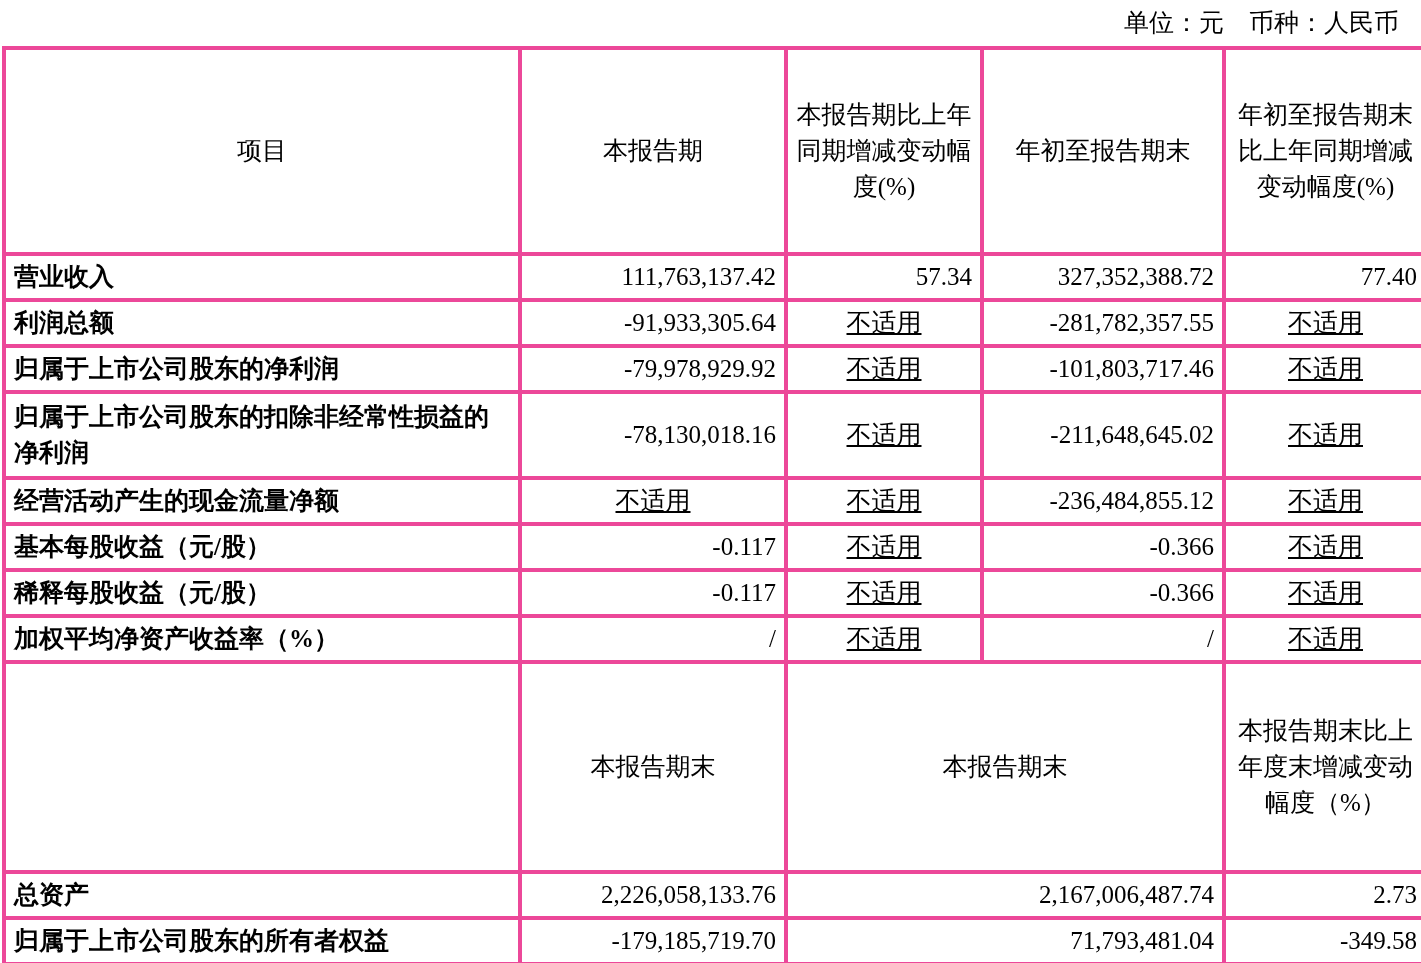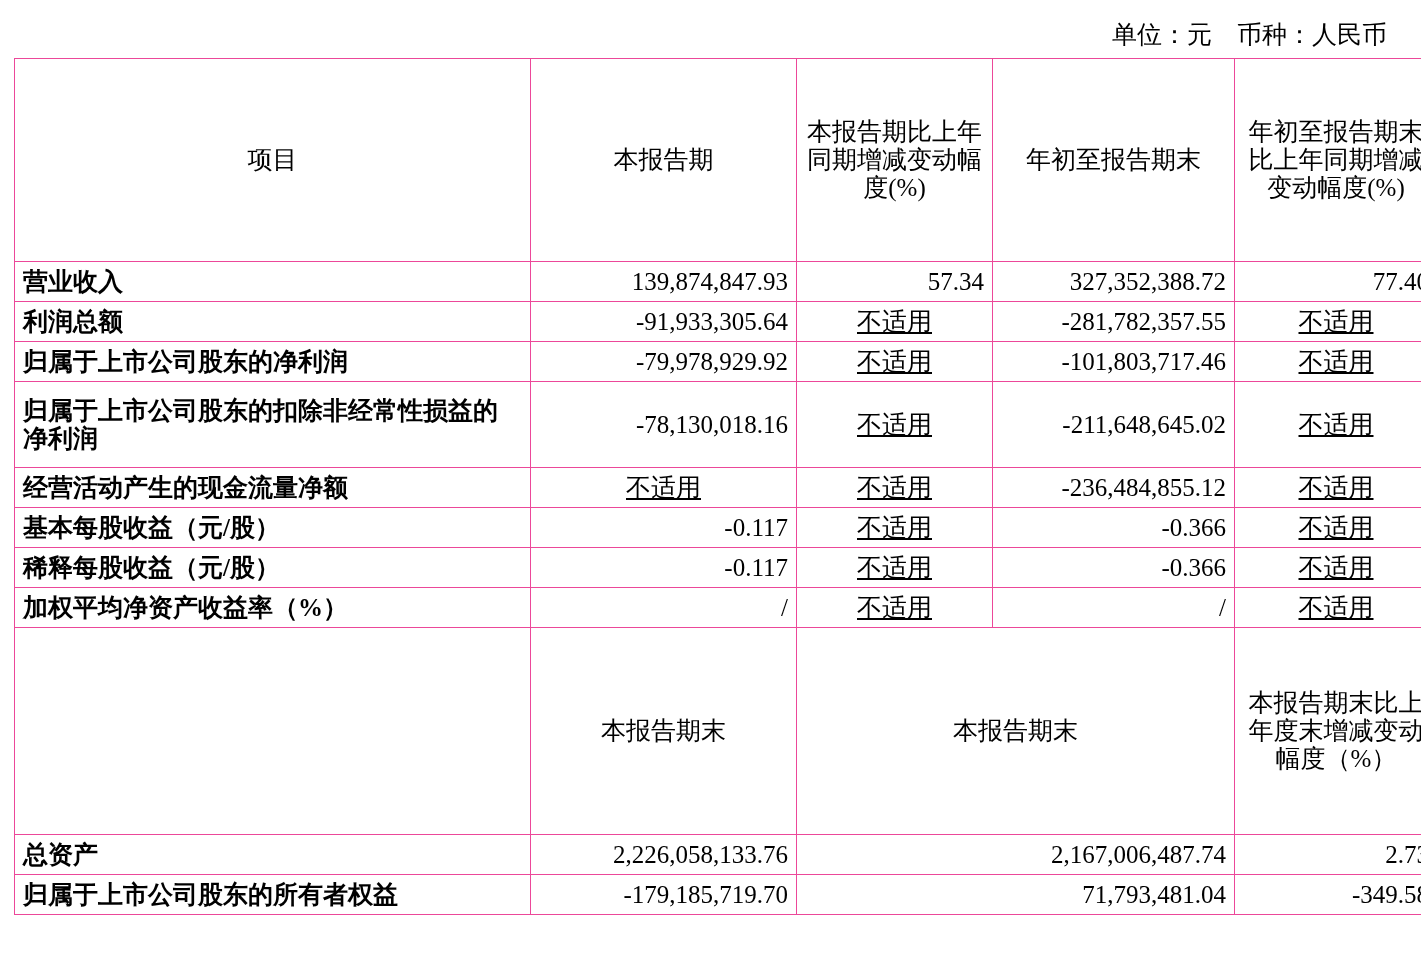--- a/index.html
+++ b/index.html
@@ -12,42 +12,42 @@
     height: 963px;
     font-family: "Liberation Serif", "DejaVu Serif", serif;
     color: #000000;
     overflow: hidden;
   }
   .page {
     position: relative;
     width: 1421px;
     height: 963px;
     box-sizing: border-box;
-    padding: 12px;
+    padding: 0;
   }
   .unit-line {
     text-align: right;
     font-size: 25px;
     line-height: 30px;
     padding: 8px 22px 8px 0;
     white-space: pre;
     letter-spacing: 0px;
   }
   table.fin {
     border-collapse: collapse;
     table-layout: fixed;
     width: 1397px;
     margin: 0 0 0 2px;
     font-size: 25px;
   }
   table.fin td {
-    border: 1px solid #ec4899;
+    border: 4px solid #ec4899;
     padding: 3px 8px;
     vertical-align: middle;
-    line-height: 28px;
+    line-height: 36px;
   }
   .c0 { width: 516px; }
   .c1 { width: 266px; }
   .c2 { width: 196px; }
   .c3 { width: 242px; }
   .c4 { width: 203px; }
 
   .hdr {
     text-align: center;
     vertical-align: middle;
@@ -101,21 +101,21 @@
       <tr>
         <td class="hdr tall">项目</td>
         <td class="hdr tall">本报告期</td>
         <td class="hdr tall hdr-wrap">本报告期比上年同期增减变动幅度(%)</td>
         <td class="hdr tall">年初至报告期末</td>
         <td class="hdr tall hdr-wrap">年初至报告期末比上年同期增减变动幅度(%)</td>
       </tr>
 
       <tr class="row-h">
         <td class="item">营业收入</td>
-        <td class="num">139,874,847.93</td>
+        <td class="num">111,763,137.42</td>
         <td class="num">57.34</td>
         <td class="num">327,352,388.72</td>
         <td class="num">77.40</td>
       </tr>
 
       <tr class="row-h">
         <td class="item">利润总额</td>
         <td class="num">-91,933,305.64</td>
         <td class="ctr">不适用</td>
         <td class="num">-281,782,357.55</td>

